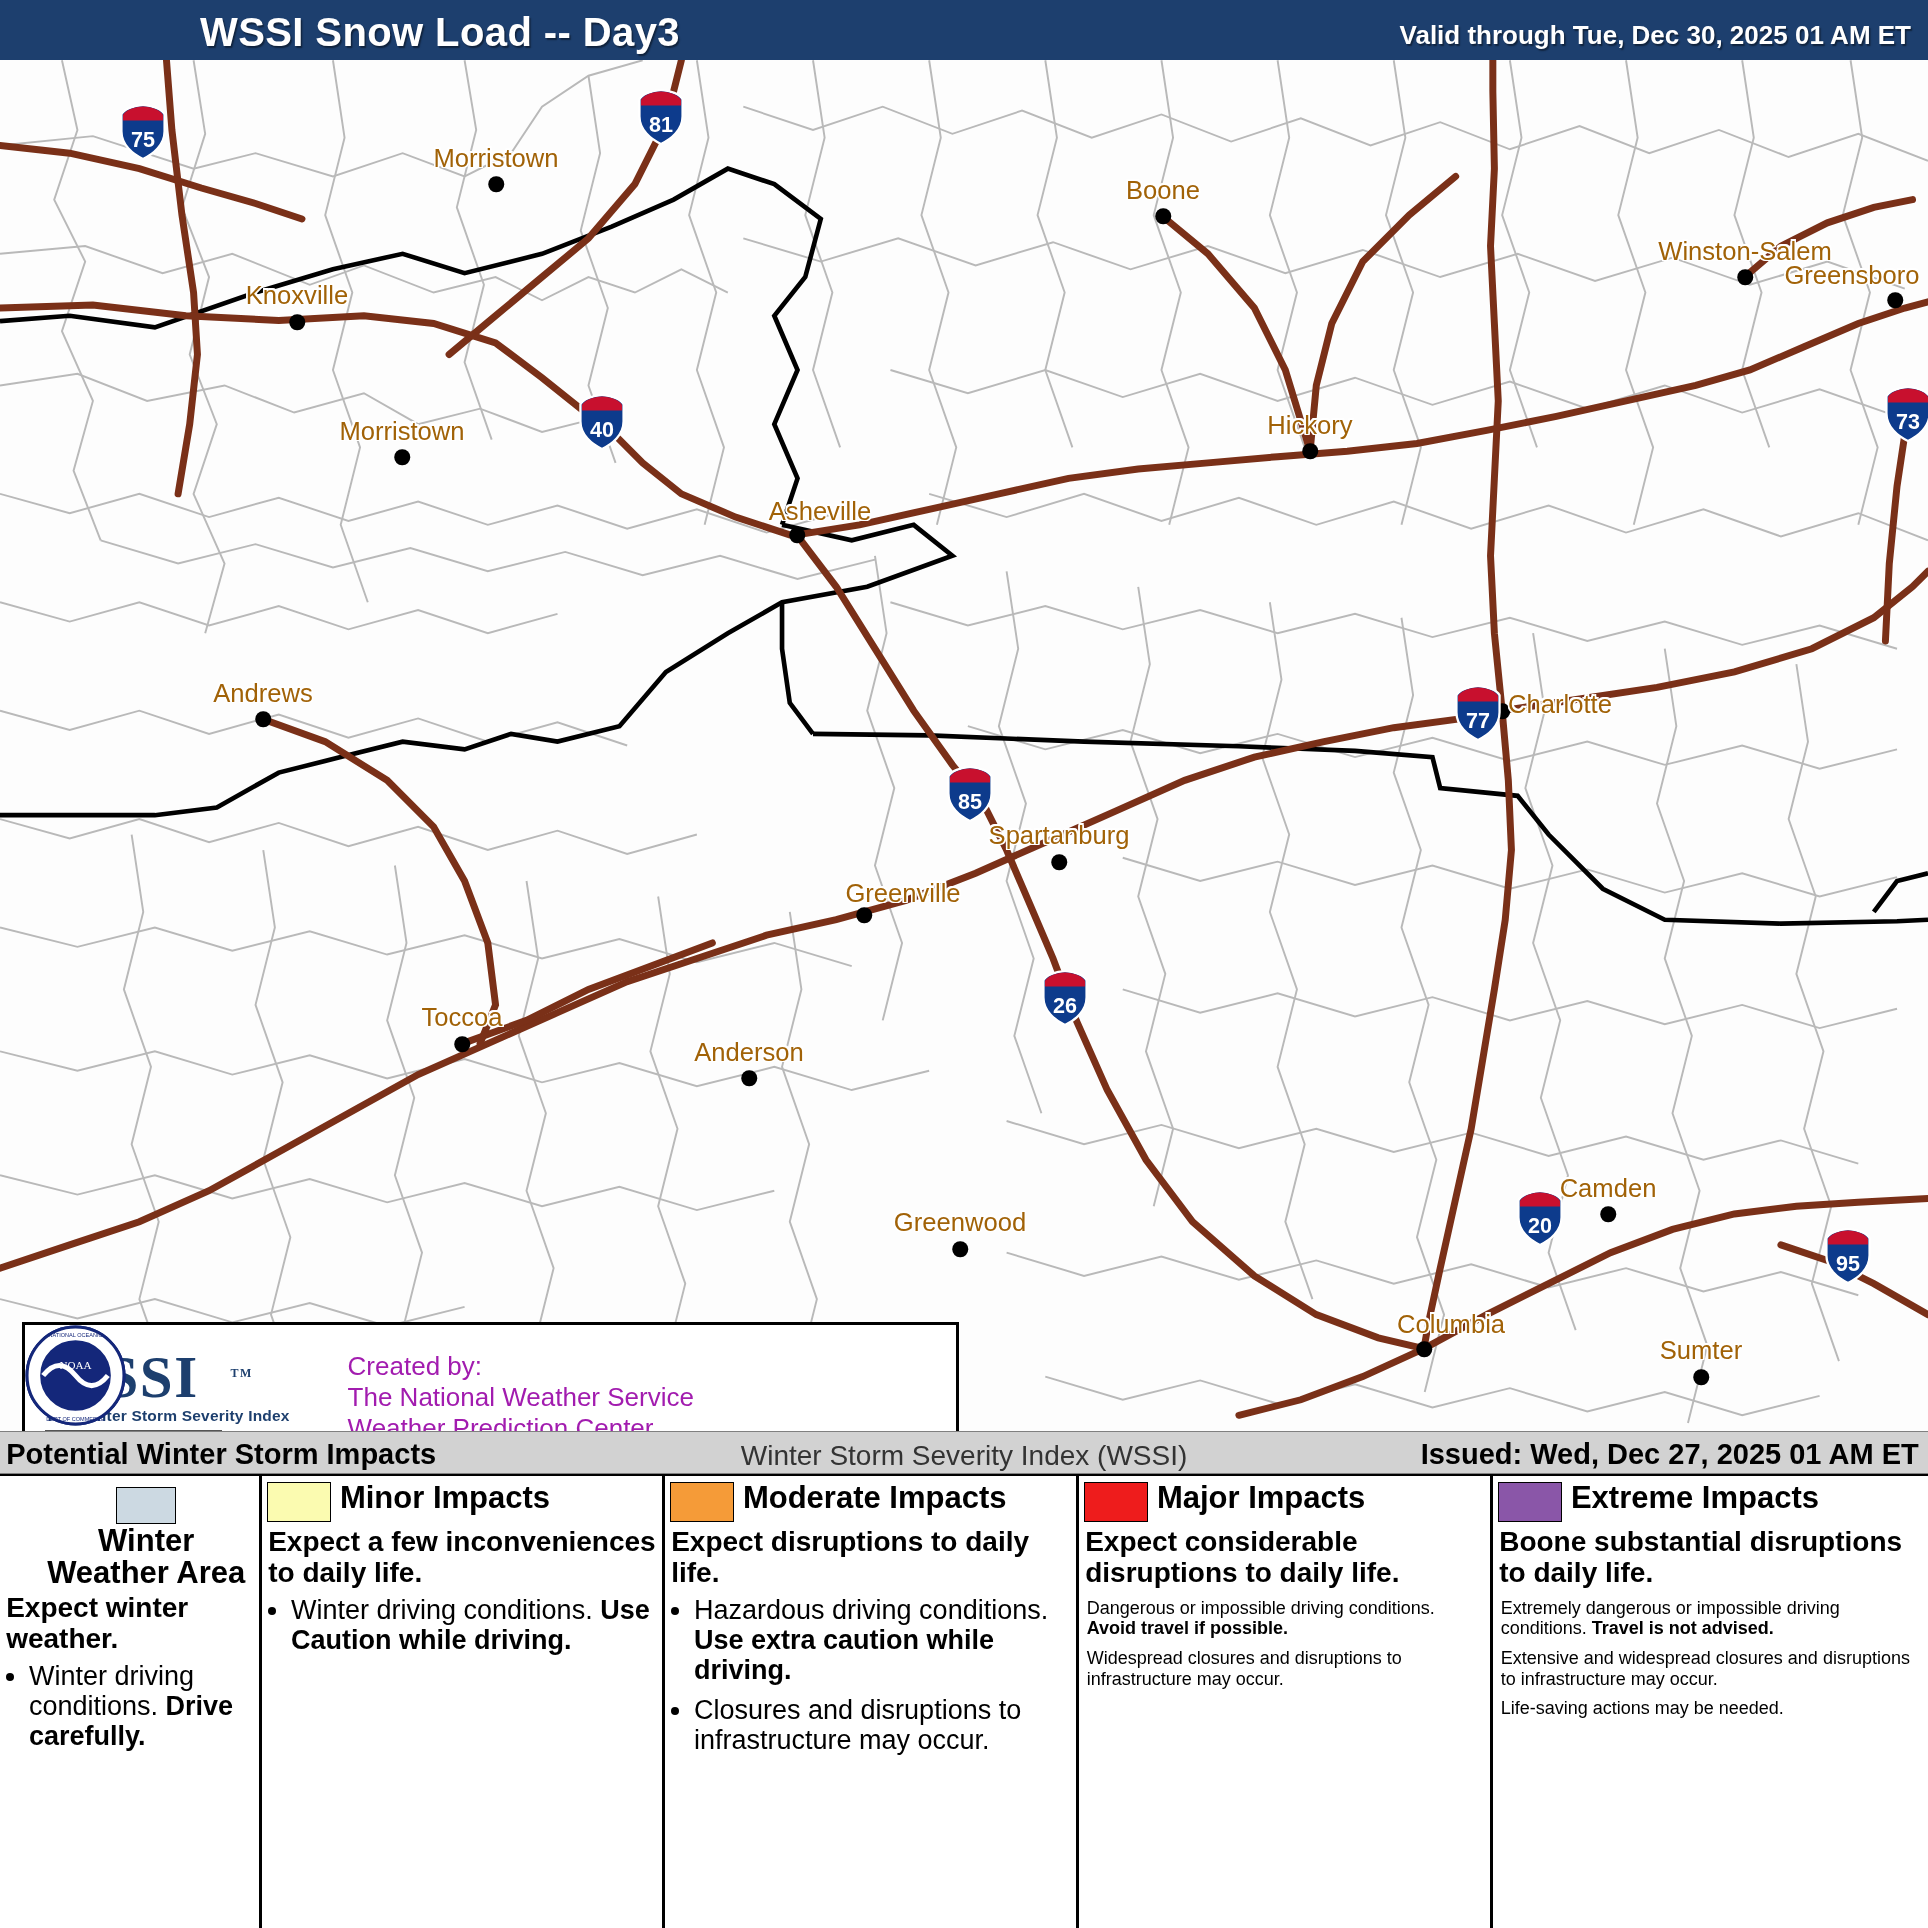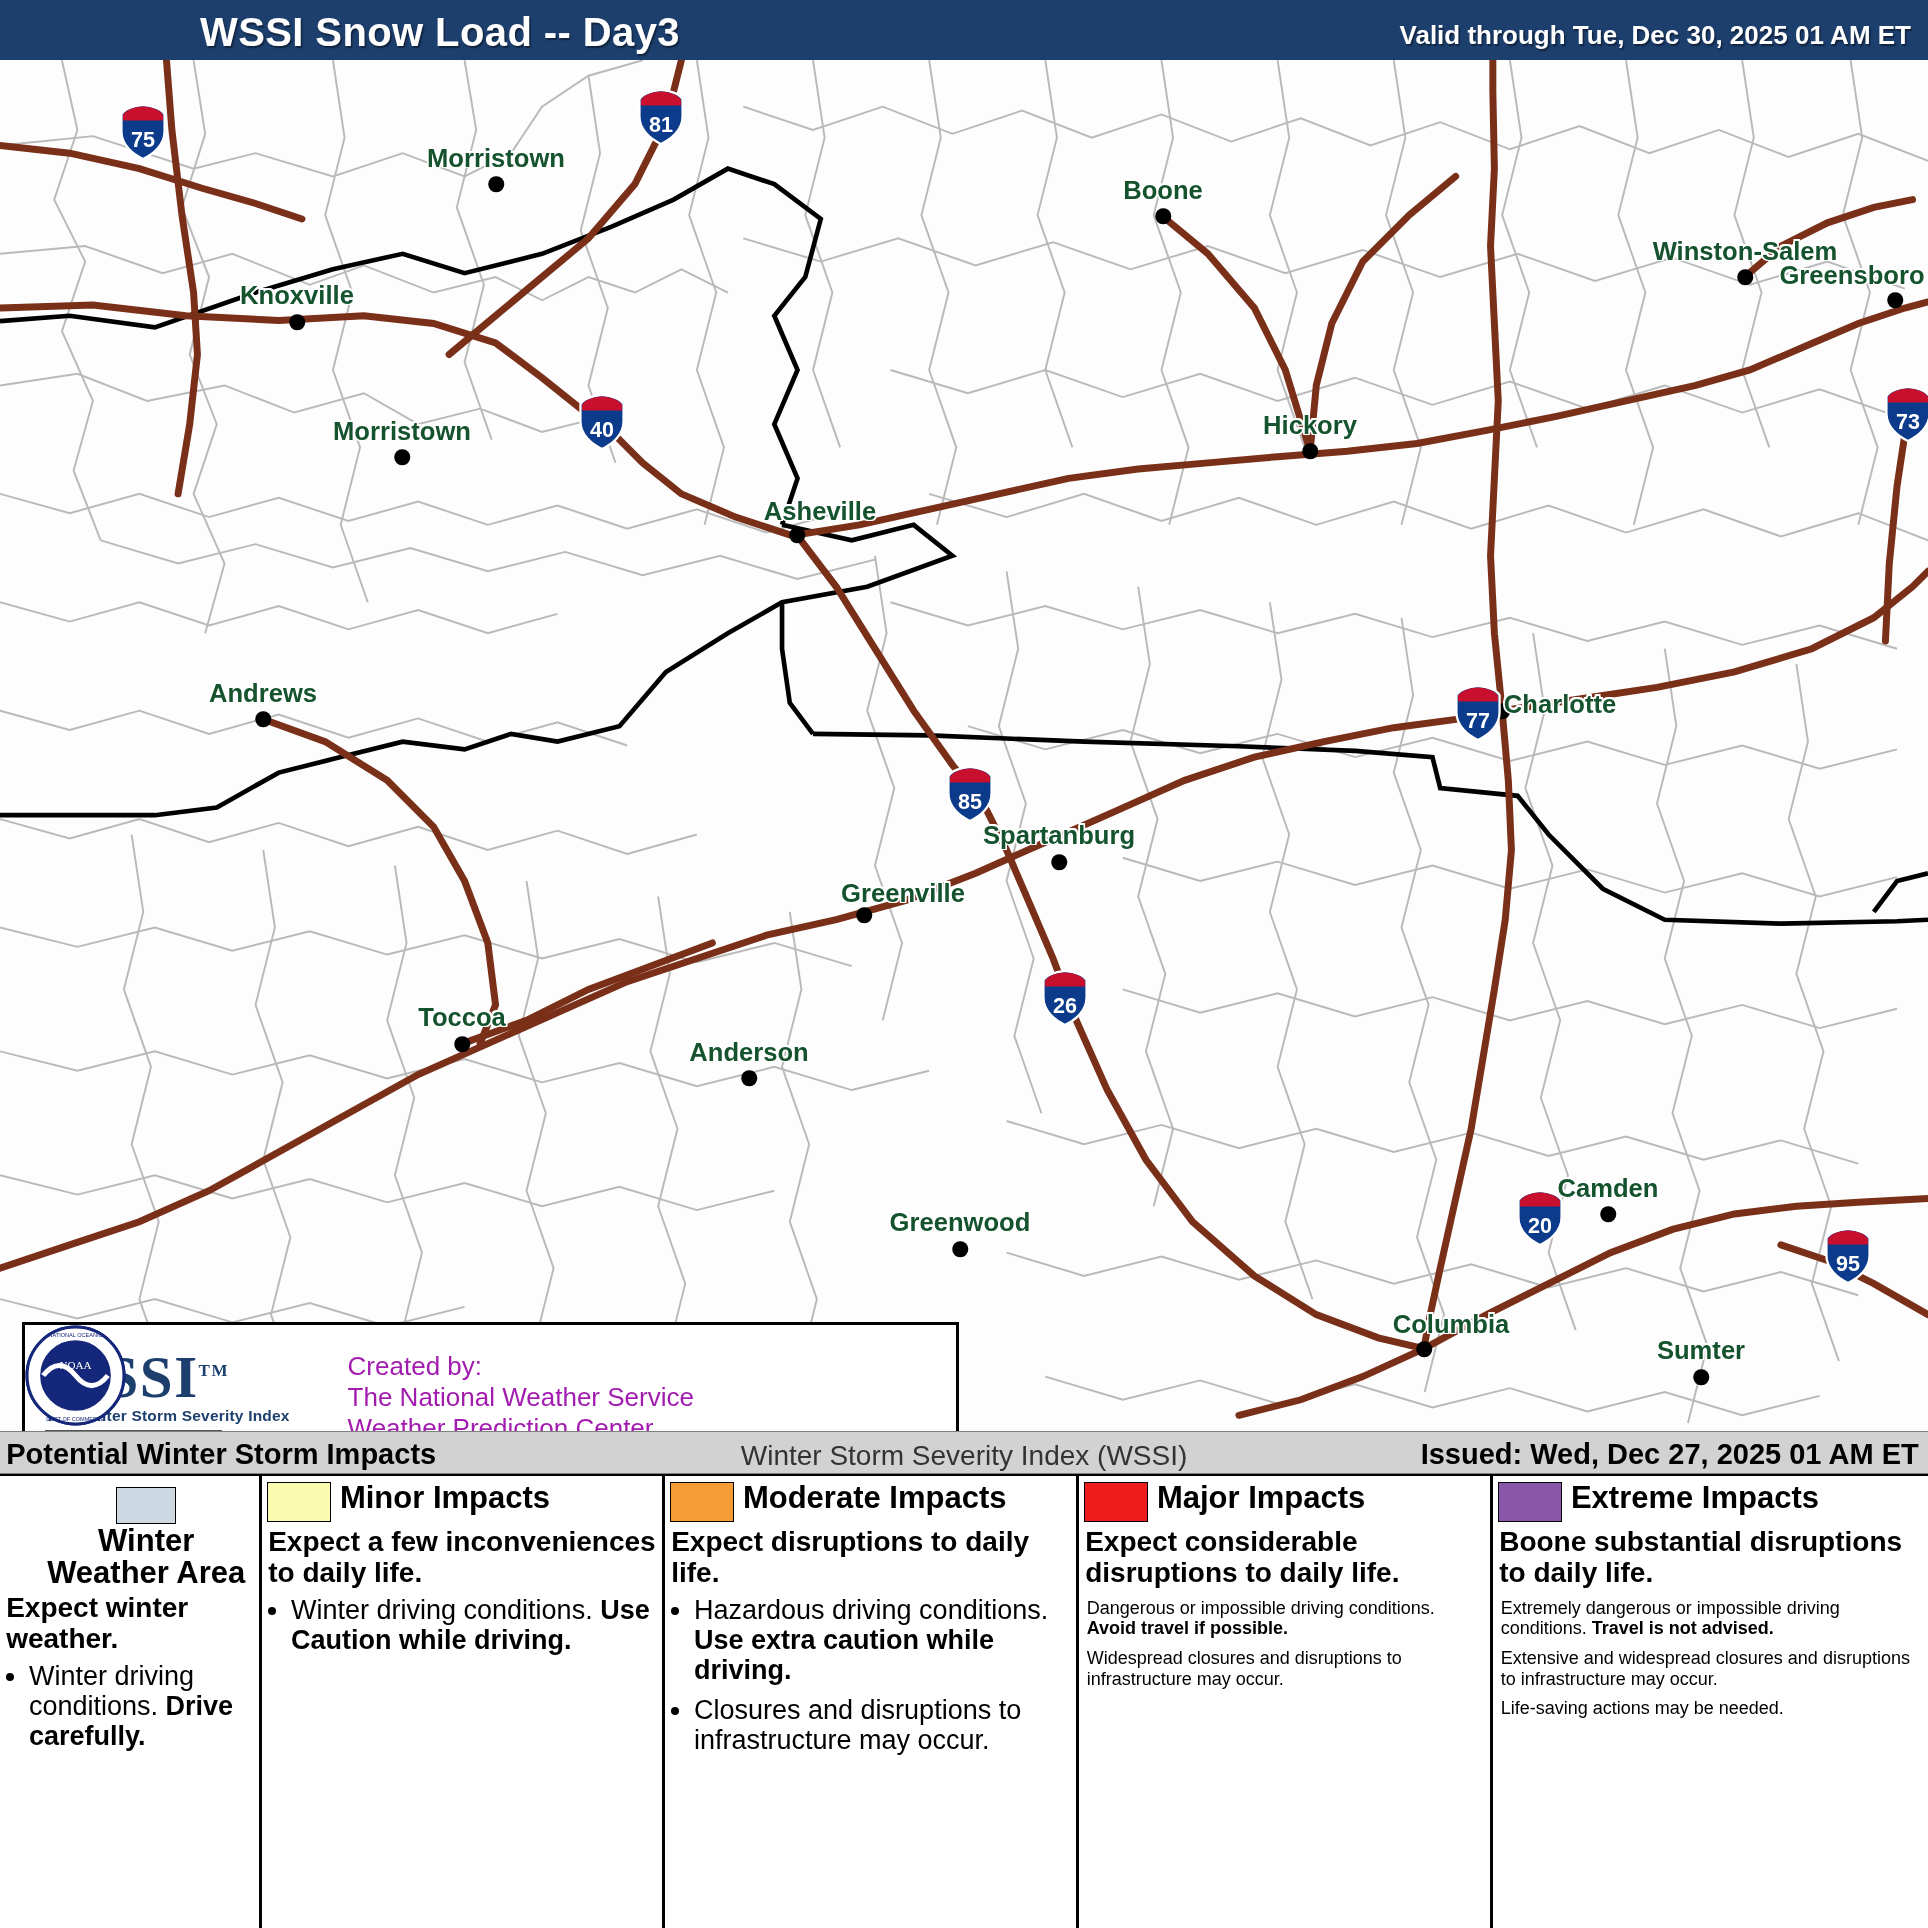--- a/index.html
+++ b/index.html
@@ -33,21 +33,21 @@
     position:absolute; left:0; top:60px; width:1928px; height:1371px;
     background:#fdfdfd; overflow:hidden;
   }
   .map svg { position:absolute; left:0; top:0; }
 
   .city-dot {
     position:absolute; width:15.5px; height:15.5px; border-radius:50%;
     background:#000; transform: translate(-50%,-50%);
   }
   .city-label {
-    position:absolute; font-size:25.6px; font-weight:bold; color:#14532d;
+    position:absolute; font-size:25.6px; font-weight:normal; color:#a16207;
     white-space:nowrap; transform: translate(-50%,-50%);
     text-shadow:
       -1.5px -1.5px 0 #fff, 1.5px -1.5px 0 #fff, -1.5px 1.5px 0 #fff, 1.5px 1.5px 0 #fff,
       0 -1.5px 0 #fff, 0 1.5px 0 #fff, -1.5px 0 0 #fff, 1.5px 0 0 #fff;
   }
 
   
   .shield {
     position:absolute; transform: translate(-50%,-50%);
     width:48px; height:57px;
@@ -61,21 +61,21 @@
     display:flex; align-items:center;
   }
   .logobox .wssi {
     width:290px; padding-left:20px; padding-right:7.7px;
   }
   .logobox .wssi .big {
     font-family:"Liberation Serif", serif;
     font-size:59px; font-weight:bold; color:#1d3f6e; letter-spacing:1.5px;
     line-height:0.95;
   }
-  .logobox .wssi .big sup { font-size:17px; vertical-align:super; }
+  .logobox .wssi .big sup { font-size:12px; vertical-align:super;margin-left:32px; }
   .logobox .wssi .sub {
     font-size:15.5px; font-weight:bold; color:#1d3f6e; margin-top:1.5px;
     letter-spacing:0.2px;
   }
   .logobox .wssi .swatches { display:flex; margin-top:5.4px; }
   .logobox .wssi .swatches i {
     display:block; width:36px; height:15.5px; border:0.8px solid #555;
     margin-right:-0.8px;
   }
   .logobox .seals { display:flex; align-items:center; gap:11px; padding:0 14px; }

